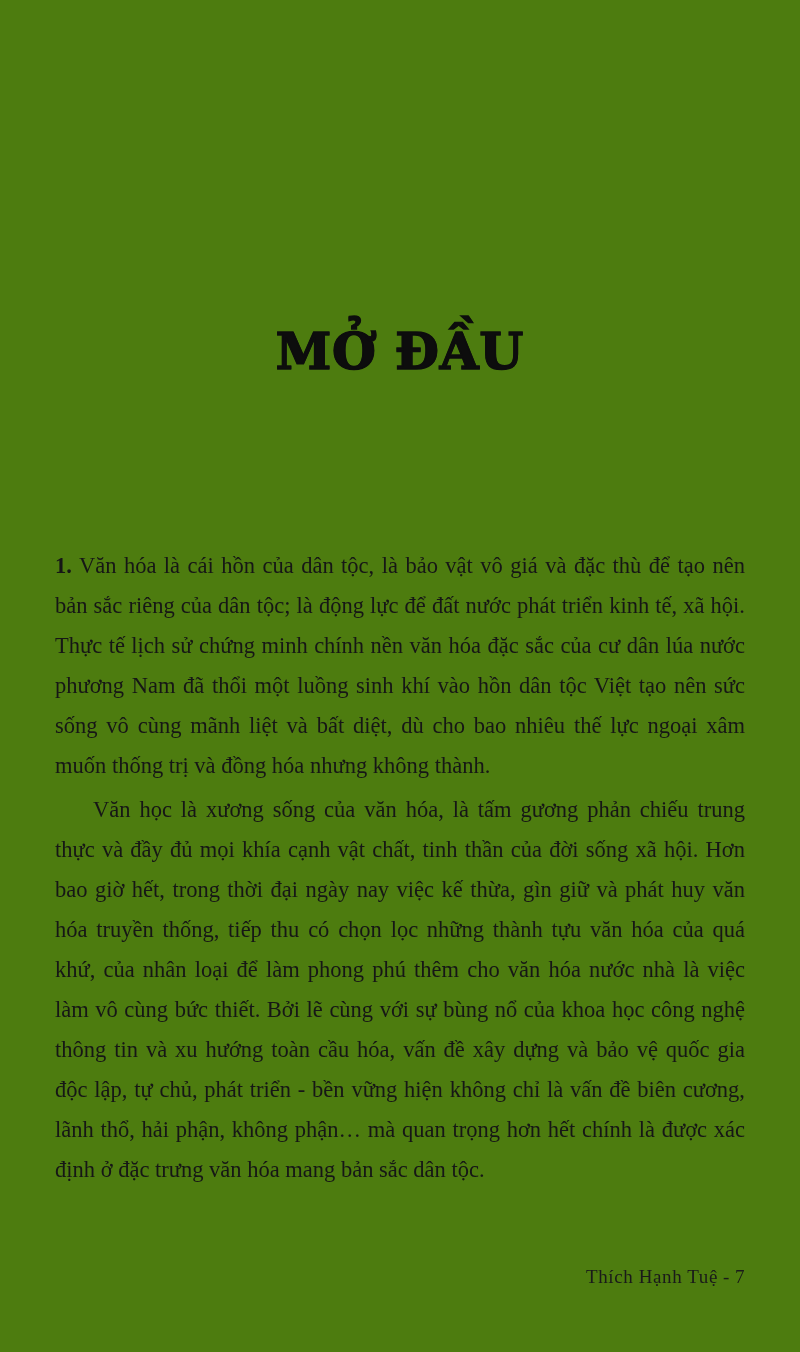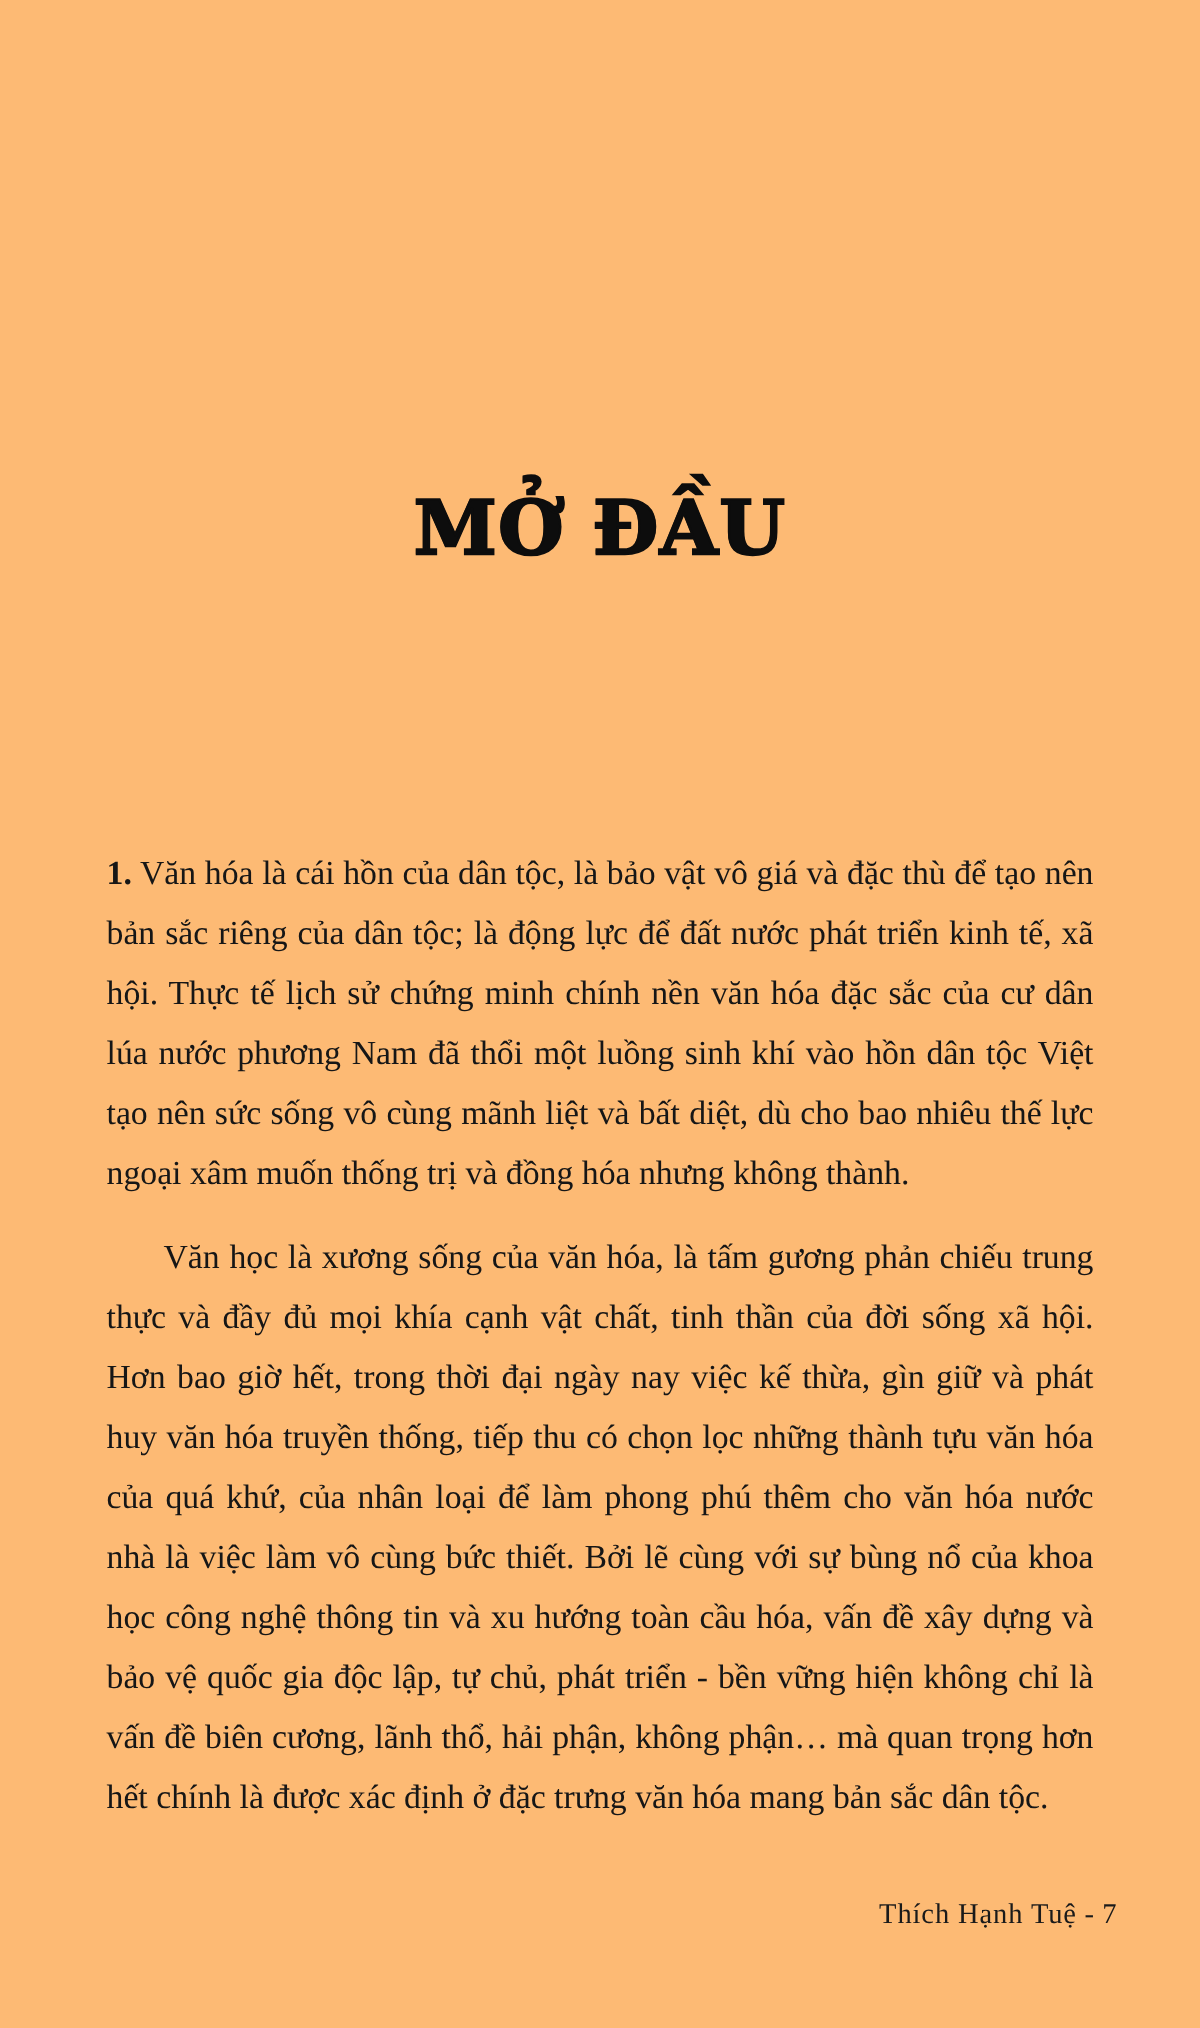--- a/index.html
+++ b/index.html
@@ -4,21 +4,21 @@
 <style>
   html, body {
     margin: 0;
     padding: 0;
     background: #ffffff;
   }
   .page {
     position: relative;
     width: 800px;
     height: 1352px;
-    background: #fdba74;
+    background: #4d7c0f;
     color: #141414;
     font-family: "Liberation Serif", serif;
     overflow: hidden;
   }
   .chapter-title {
     position: absolute;
     top: 322px;
     left: 0;
     width: 100%;
     margin: 0;
@@ -35,21 +35,21 @@
     position: absolute;
     left: 55px;
     top: 546px;
     width: 690px;
     font-size: 22.5px;
     line-height: 40px;
     text-align: justify;
     color: #161616;
   }
   .para {
-    margin: 16px;
+    margin: 0;
     font-family: Liberation Serif, serif;
   }
   .para + .para {
     margin-top: 4px;
   }
   .para.indent {
     text-indent: 38px;
   }
   .lead {
     font-weight: bold;

